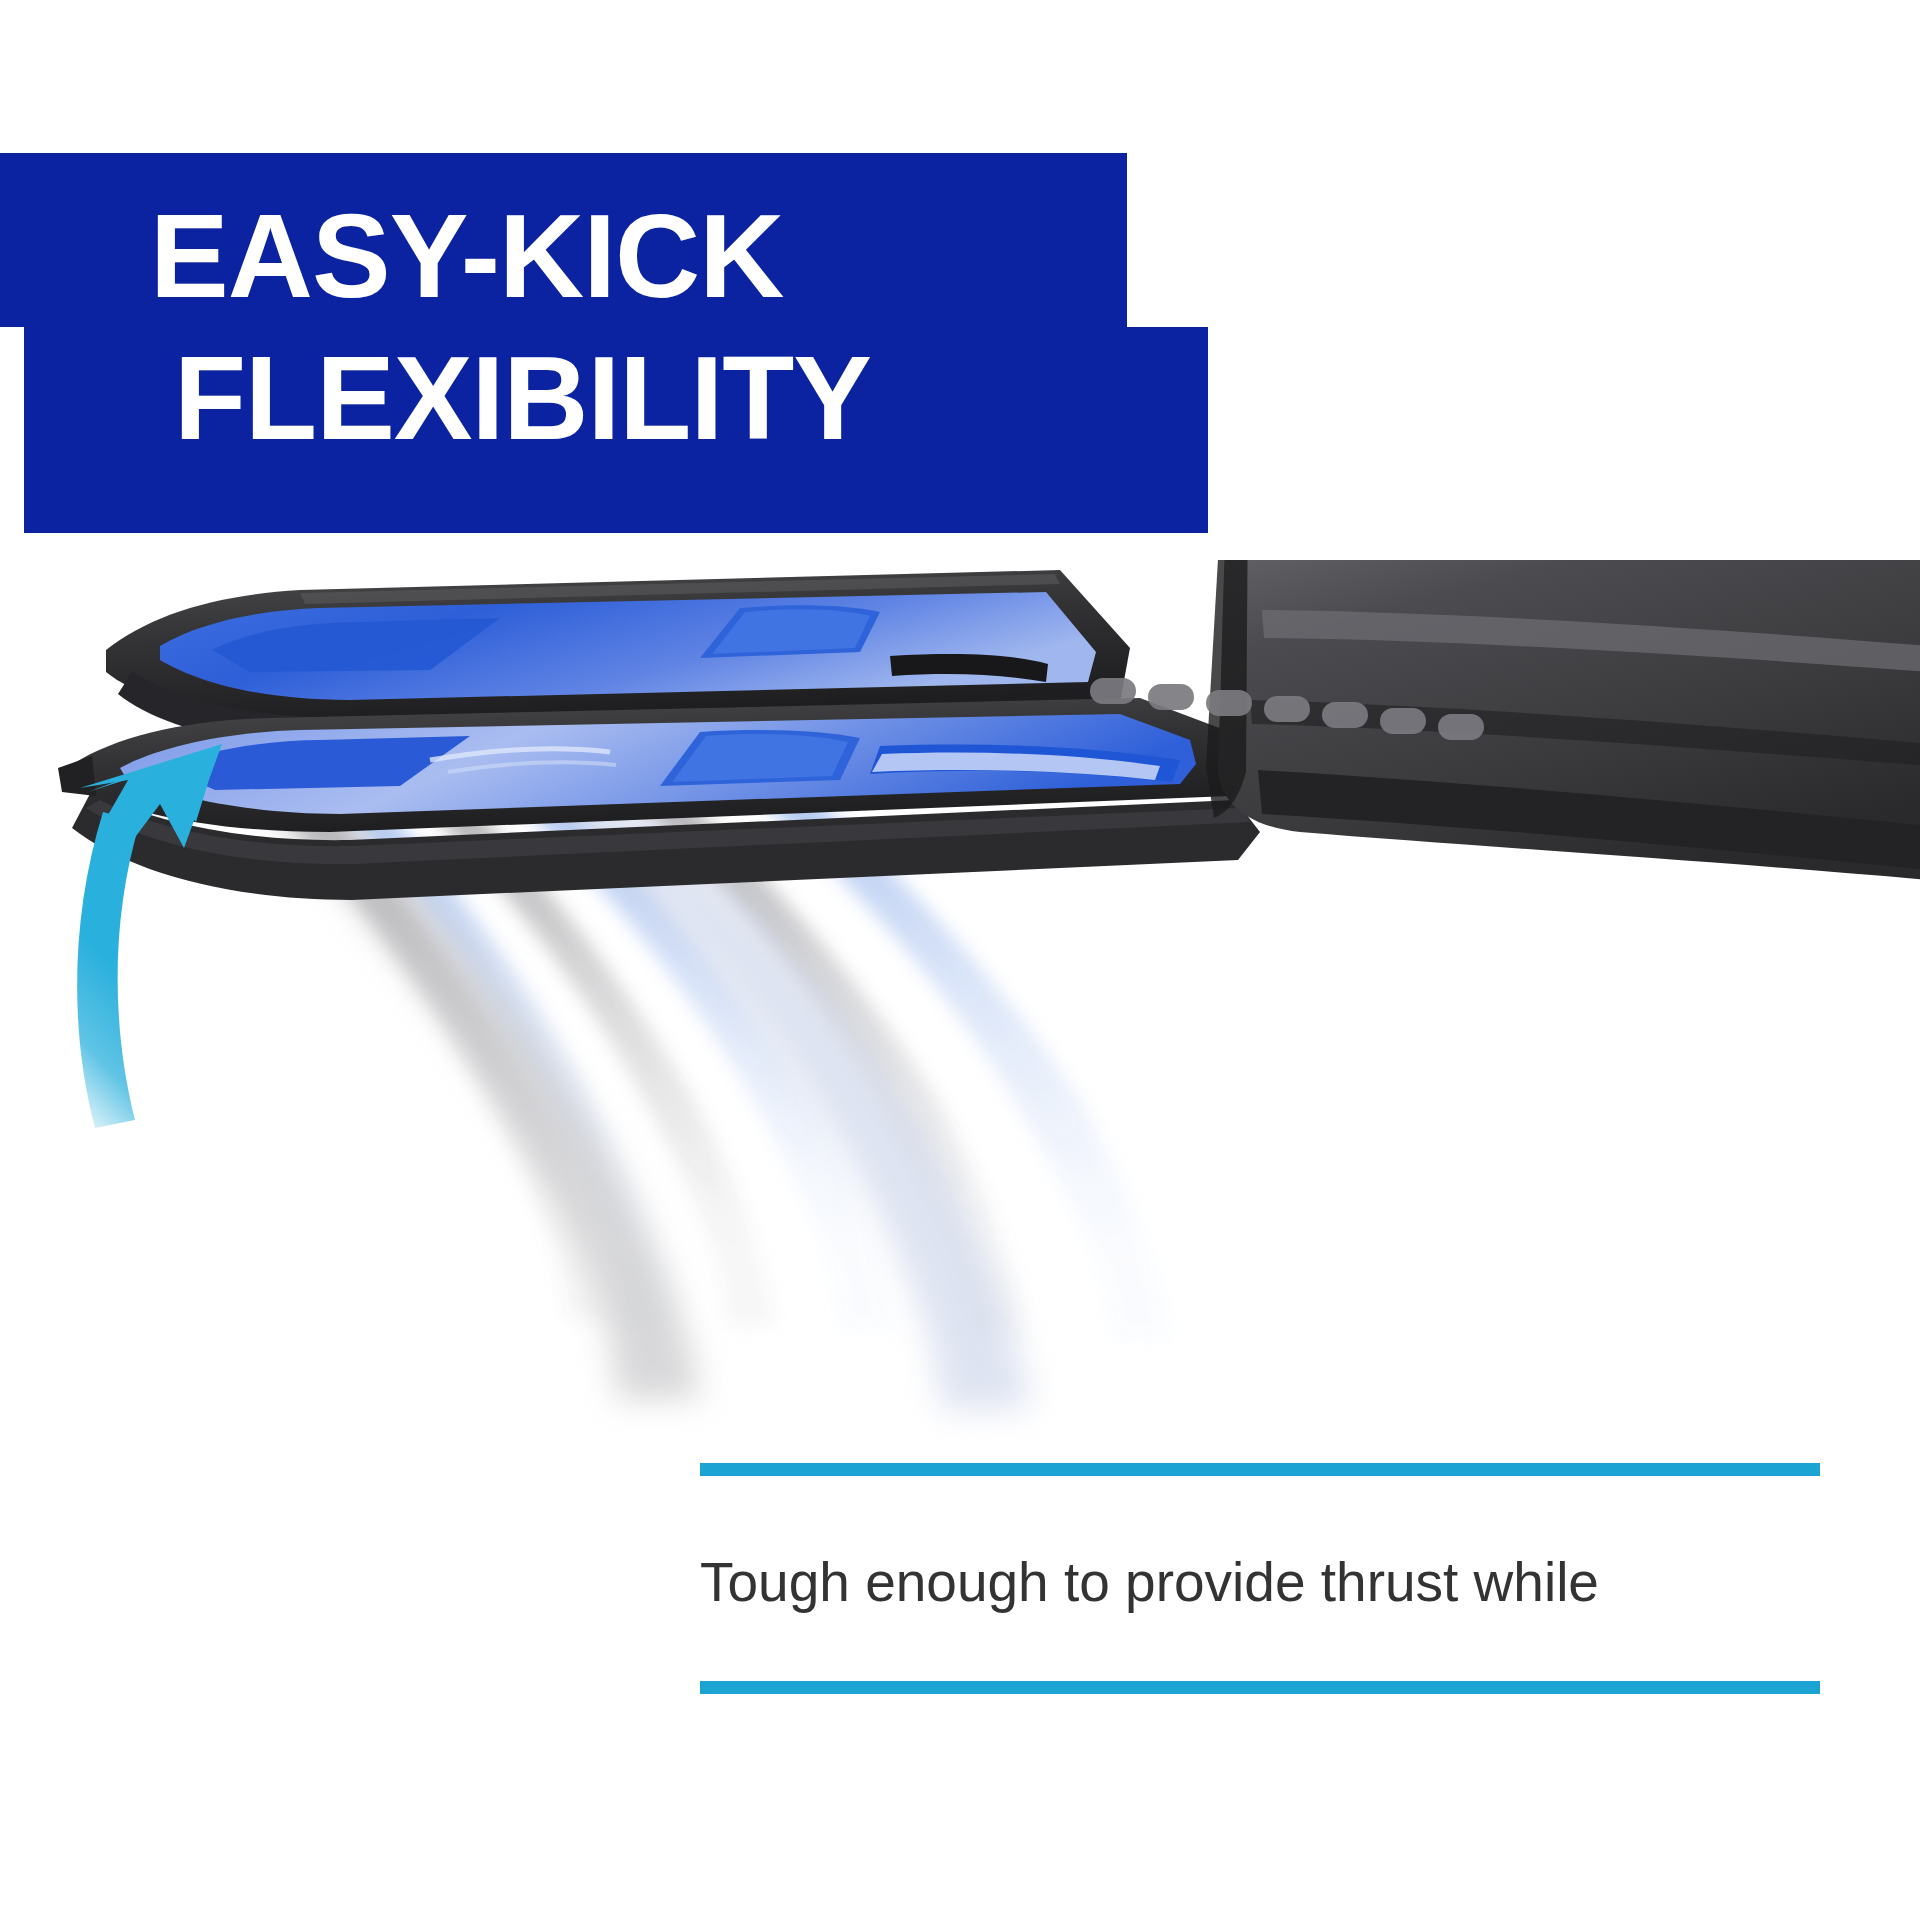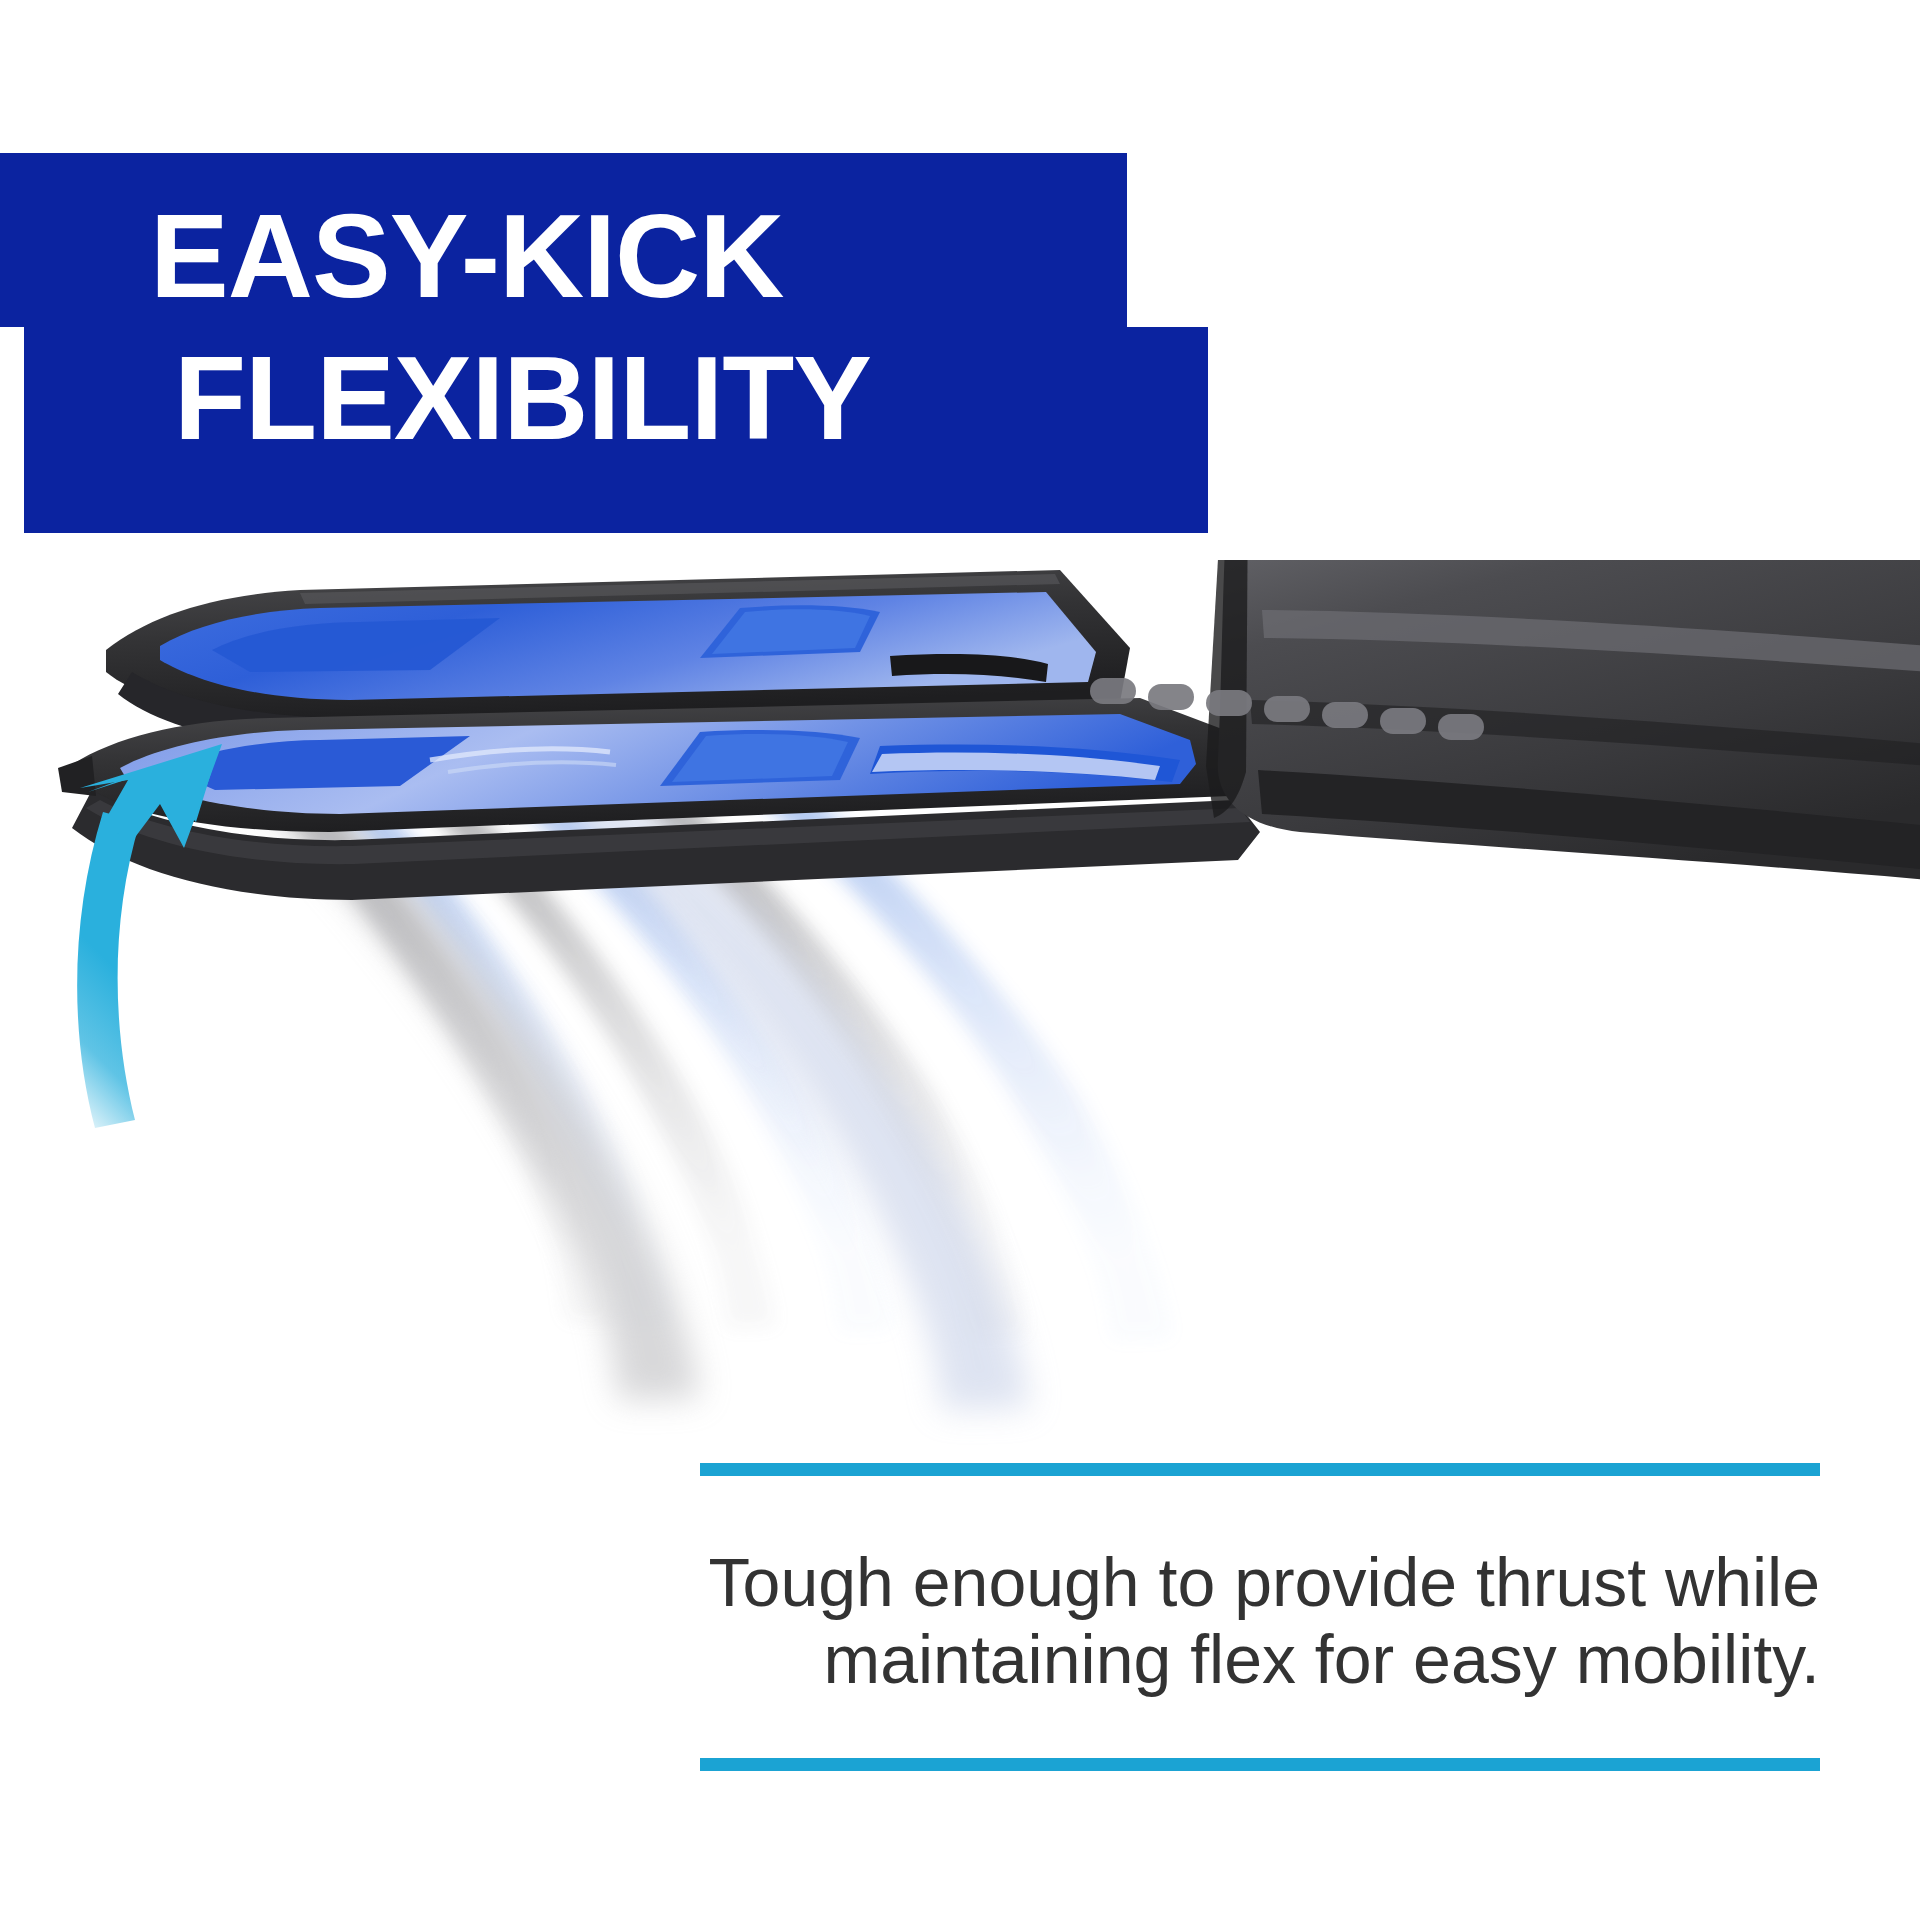--- a/index.html
+++ b/index.html
@@ -32,23 +32,23 @@
   
   .product{position:absolute;left:0;top:560px;width:1920px;height:1000px;}
   .product svg{display:block;width:1920px;height:1000px;}
 
   
   .caption{position:absolute;left:700px;top:1463px;width:1120px;}
   .rule{height:13px;background:#1ba3d3;width:1120px;}
   .rule.bottom{margin-top:0;}
   .caption-text{
     color:#333333;
-    font-size:68px;
+    font-size:55px;
     line-height:77px;
-    text-align:right;
+    text-align:left;
     padding:68px 0 60px 0;
     font-weight:400;
   }
   .caption-text span{display:block;}
 </style>
 </head>
 <body>
 
 <div id="stage">
 
@@ -201,18 +201,17 @@
 
   <div class="banner">
     <div class="banner-line l1">EASY-KICK</div>
     <div class="banner-line l2">FLEXIBILITY</div>
   </div>
 
   <div class="caption">
     <div class="rule top"></div>
     <div class="caption-text">
       <span>Tough enough to provide thrust while</span>
-      <span>maintaining flex for easy mobility.</span>
     </div>
     <div class="rule bottom"></div>
   </div>
 
 </div>
 
 </body></html>

